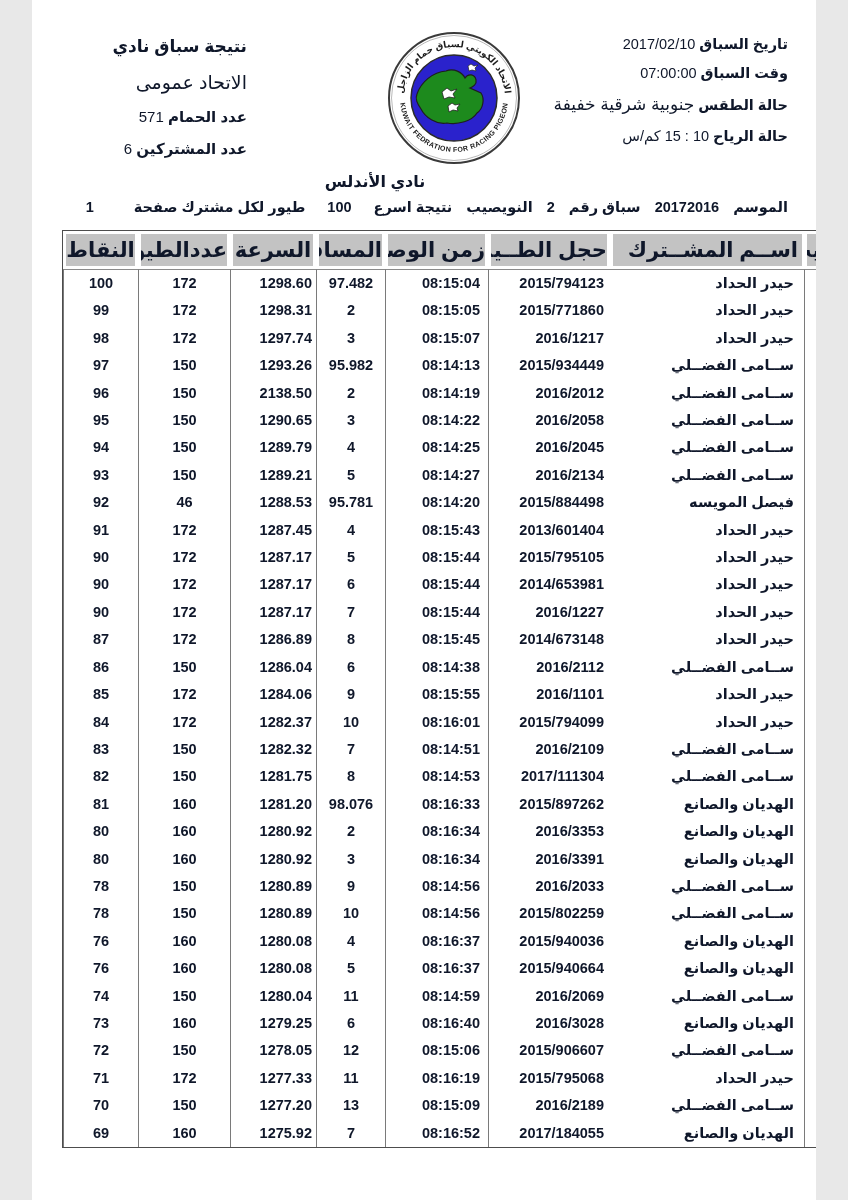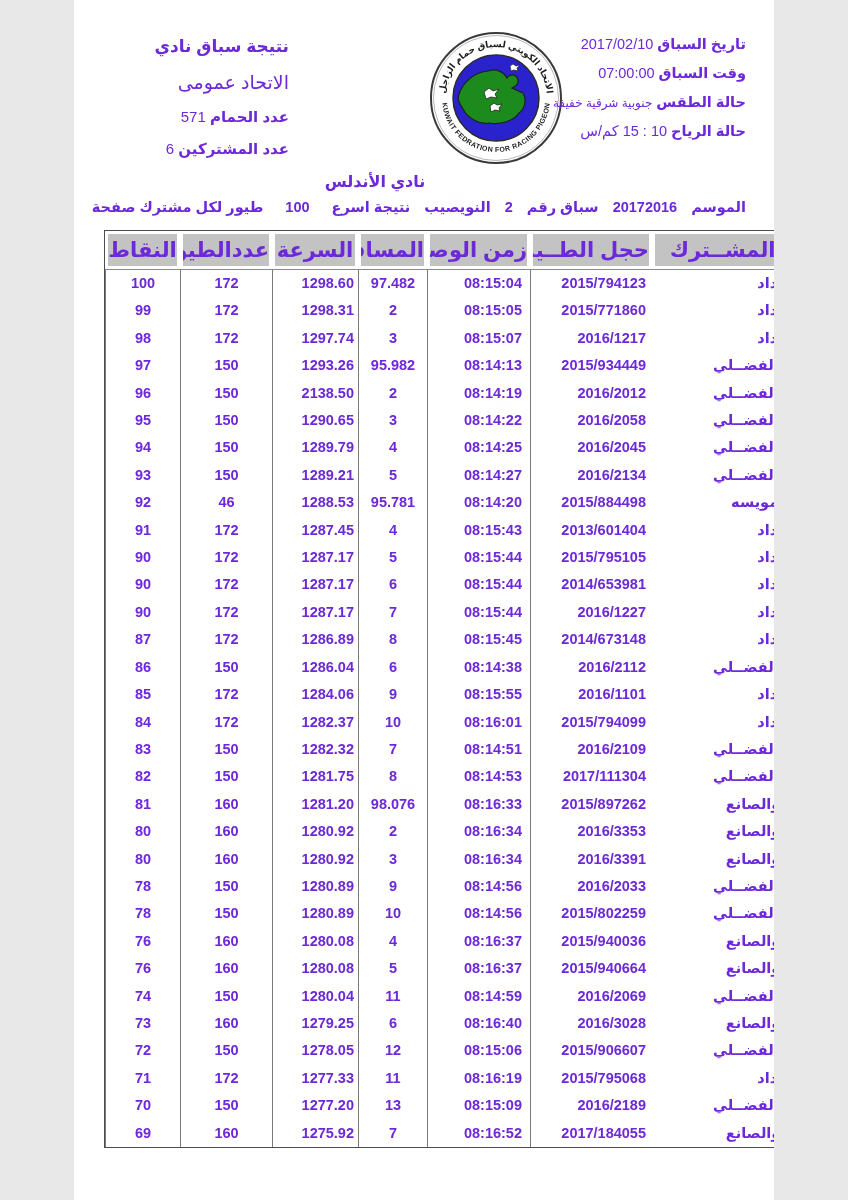--- a/index.html
+++ b/index.html
@@ -1,43 +1,43 @@
 <!DOCTYPE html>
 <html lang="ar"><head>
 <meta charset="utf-8">
 <style>
   * { margin:0; padding:0; box-sizing:border-box; }
   html,body { background:#e8e8e8; }
   .page {
     position:relative;
-    width:700px; height:1200px;
+    width:784px; height:1200px;
     margin:0 auto;
     background:#ffffff;
     font-family:"Liberation Sans","DejaVu Sans",sans-serif;
-    color:#6d28d9;
+    color:#0f172a;
     overflow:hidden;
   }
   
   .info-left {
     position:absolute; top:36px; left:30px; width:185px;
     direction:rtl; text-align:right;
   }
   .info-left .ln { margin-bottom:14px; font-size:15px; font-weight:bold; white-space:nowrap; }
   .info-left .ln.title { font-size:17px; }
   .info-left .ln.regular { font-weight:normal; font-size:19px; }
   .info-left .val { font-weight:normal;text-align:right; }
 
   .info-right {
     position:absolute; top:36px; right:28px; width:240px;
     direction:rtl; text-align:right;
   }
   .info-right .ln { margin-bottom:13px; font-size:14.5px; white-space:nowrap; }
   .info-right .lbl { font-weight:bold; }
   .info-right .val { font-weight:normal; }
-  .info-right .val.small { font-size:12px; }
+  .info-right .val.small { font-size:17px; }
 
   
   .logo { position:absolute; top:30px; left:354px; width:136px; height:136px; }
 
   
   .club-line {
     position:absolute; top:172px; left:0; right:0;
     text-align:center; padding-right:98px;
     font-size:16px; font-weight:bold; direction:rtl;
   }

